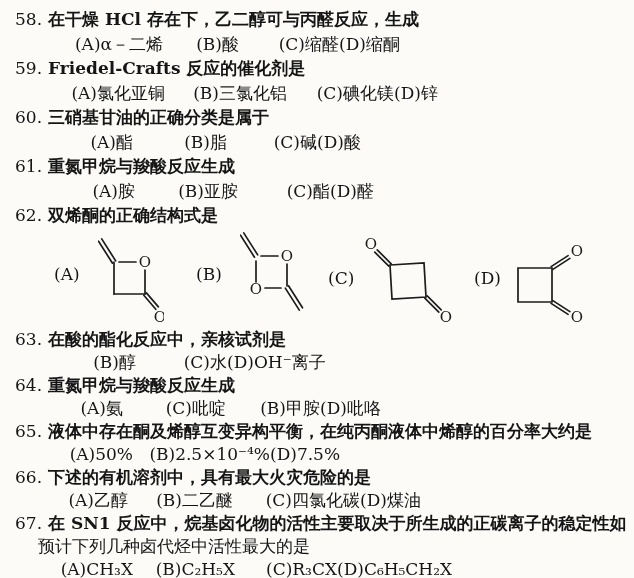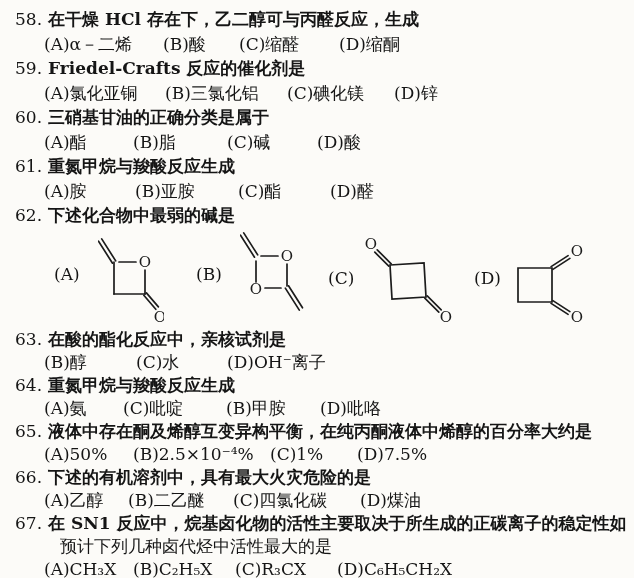--- a/index.html
+++ b/index.html
@@ -9,22 +9,22 @@
     font-family:"DejaVu Serif","Liberation Serif",serif;
     color:#151515;
   }
   .page{position:relative;width:634px;height:578px;padding-top:7px;box-sizing:border-box;}
   .ln{height:24.5px;line-height:24.5px;font-size:17px;white-space:nowrap;}
   .ln2{height:23px;line-height:23px;font-size:17px;white-space:nowrap;}
   .qline{display:flex;}
   .qnum{margin-left:15px;width:33px;flex:none;}
   .qtext{flex:1;font-weight:bold;}
   .optline{padding-left:44px;display:flex;}
-  .opt{display:inline-block;flex:none;}
-  .cont{padding-left:60px;}
+  .opt{display:inline-block;flex:none;text-align:right;}
+  .cont{padding-left:38px;}
   .structures{position:relative;height:100px;}
   .structures .slabel{position:absolute;font-size:17px;line-height:20px;}
   .structures svg{position:absolute;}
   svg line, svg polygon{stroke:#1c1c1c;stroke-width:1.7;fill:none;stroke-linecap:round;}
   svg text{font-family:"DejaVu Serif","Liberation Serif",serif;font-size:15px;fill:#1c1c1c;text-anchor:middle;}
 </style>
 </head>
 <body>
 
 <div class="page">
@@ -68,21 +68,21 @@
   </div>
   <div class="ln optline">
     <span class="opt" style="width:91px">(A)胺</span>
     <span class="opt" style="width:103px">(B)亚胺</span>
     <span class="opt" style="width:92px">(C)酯</span>
     <span class="opt">(D)醛</span>
   </div>
 
   <div class="ln qline">
     <span class="qnum">62.</span>
-    <span class="qtext">下述化合物中最弱的碱是</span>
+    <span class="qtext">双烯酮的正确结构式是</span>
   </div>
 
   <div class="structures">
 
     <span class="slabel" style="left:54px;top:36px">(A)</span>
     <svg style="left:98px;top:0px" width="66" height="98" viewBox="0 0 66 98">
       <g>
         <line x1="21" y1="34" x2="38" y2="34"></line>
         <line x1="47" y1="42" x2="47" y2="66"></line>
         <line x1="47" y1="66" x2="16" y2="66"></line>
@@ -172,21 +172,20 @@
     <span class="opt">(D)吡咯</span>
   </div>
 
   <div class="ln2 qline">
     <span class="qnum">65.</span>
     <span class="qtext">液体中存在酮及烯醇互变异构平衡，在纯丙酮液体中烯醇的百分率大约是</span>
   </div>
   <div class="ln2 optline">
     <span class="opt" style="width:89px">(A)50%</span>
     <span class="opt" style="width:137px">(B)2.5×10⁻⁴%</span>
-    <span class="opt" style="width:87px">(C)1%</span>
     <span class="opt">(D)7.5%</span>
   </div>
 
   <div class="ln2 qline">
     <span class="qnum">66.</span>
     <span class="qtext">下述的有机溶剂中，具有最大火灾危险的是</span>
   </div>
   <div class="ln2 optline">
     <span class="opt" style="width:84px">(A)乙醇</span>
     <span class="opt" style="width:105px">(B)二乙醚</span>

